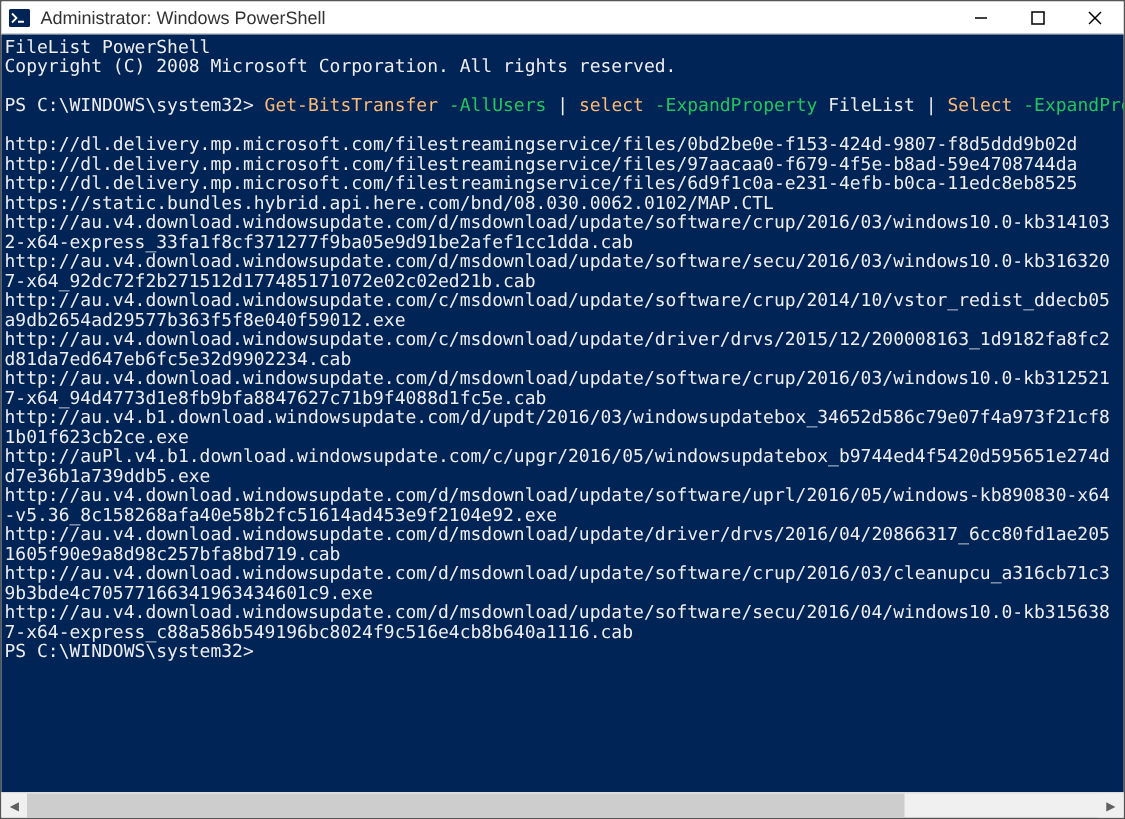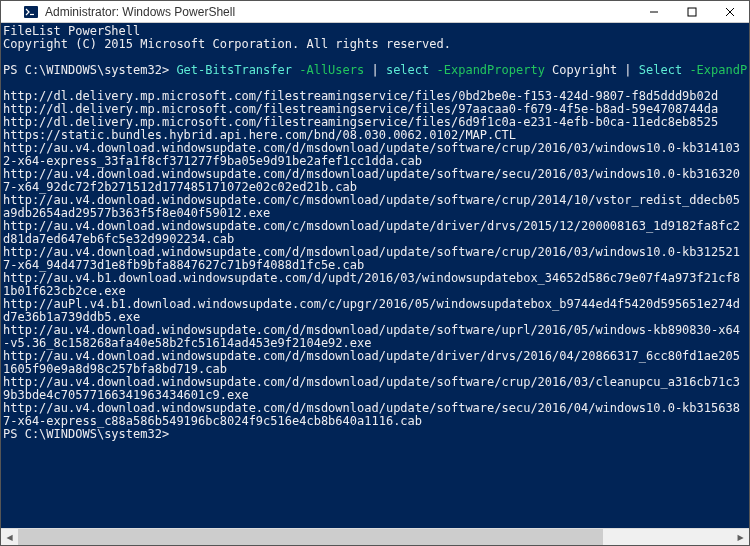--- a/index.html
+++ b/index.html
@@ -17,21 +17,21 @@
       height: 546px;
       display: flex;
       flex-direction: column;
       border: 1px solid #555;
     }
     .title-bar {
       height: 22px;
       background: #fff;
       display: flex;
       align-items: center;
-      padding-left: 22px;
+      padding-left: 4px;
       border-bottom: 1px solid #ccc;
     }
     .title-icon {
       width: 16px;
       height: 16px;
       margin-right: 6px;
       display: inline-flex;
       align-items: center;
       justify-content: center;
     }
@@ -62,21 +62,21 @@
       line-height: 13px;
       padding: 2px;
       overflow: hidden;
       position: relative;
       white-space: pre-wrap;
       word-break: break-all;
     }
     .cmd-line {
       white-space: nowrap;
     }
-    .yellow { color: #5eead4; }
+    .yellow { color: #fdba74; }
     .gray { color: #22c55e; }
     .scrollbar-h {
       height: 17px;
       background: #f0f0f0;
       display: flex;
       align-items: center;
       border-top: 1px solid #ddd;
     }
     .scroll-track {
       flex: 1;
@@ -128,23 +128,23 @@
       <div class="win-btn close">
         <svg width="10" height="10">
             <line x1="1" y1="1" x2="9" y2="9" stroke="#000" stroke-width="1"></line>
             <line x1="9" y1="1" x2="1" y2="9" stroke="#000" stroke-width="1"></line>
           </svg>
       </div>
     </div>
   </div>
 
   <div class="console"><span>FileList PowerShell</span>
-<span>Copyright (C) 2015 Microsoft Corporation. All rights reserved.</span>
+<span>Copyright (C) 2008 Microsoft Corporation. All rights reserved.</span>
 
-<span class="cmd-line"><span>PS C:\WINDOWS\system32&gt; </span><span class="yellow">Get-BitsTransfer</span><span class="gray"> -AllUsers </span><span>| </span><span class="yellow">select</span><span class="gray"> -ExpandProperty </span><span>Copyright </span><span>| </span><span class="yellow">Select</span><span class="gray"> -ExpandProperty </span></span>
+<span class="cmd-line"><span>PS C:\WINDOWS\system32&gt; </span><span class="yellow">Get-BitsTransfer</span><span class="gray"> -AllUsers </span><span>| </span><span class="yellow">select</span><span class="gray"> -ExpandProperty </span><span>FileList </span><span>| </span><span class="yellow">Select</span><span class="gray"> -ExpandProperty </span></span>
 
 <span>http://dl.delivery.mp.microsoft.com/filestreamingservice/files/0bd2be0e-f153-424d-9807-f8d5ddd9b02d</span>
 <span>http://dl.delivery.mp.microsoft.com/filestreamingservice/files/97aacaa0-f679-4f5e-b8ad-59e4708744da</span>
 <span>http://dl.delivery.mp.microsoft.com/filestreamingservice/files/6d9f1c0a-e231-4efb-b0ca-11edc8eb8525</span>
 <span>https://static.bundles.hybrid.api.here.com/bnd/08.030.0062.0102/MAP.CTL</span>
 <span>http://au.v4.download.windowsupdate.com/d/msdownload/update/software/crup/2016/03/windows10.0-kb3141032-x64-express_33fa1f8cf371277f9ba05e9d91be2afef1cc1dda.cab</span>
 <span>http://au.v4.download.windowsupdate.com/d/msdownload/update/software/secu/2016/03/windows10.0-kb3163207-x64_92dc72f2b271512d177485171072e02c02ed21b.cab</span>
 <span>http://au.v4.download.windowsupdate.com/c/msdownload/update/software/crup/2014/10/vstor_redist_ddecb05a9db2654ad29577b363f5f8e040f59012.exe</span>
 <span>http://au.v4.download.windowsupdate.com/c/msdownload/update/driver/drvs/2015/12/200008163_1d9182fa8fc2d81da7ed647eb6fc5e32d9902234.cab</span>
 <span>http://au.v4.download.windowsupdate.com/d/msdownload/update/software/crup/2016/03/windows10.0-kb3125217-x64_94d4773d1e8fb9bfa8847627c71b9f4088d1fc5e.cab</span>

